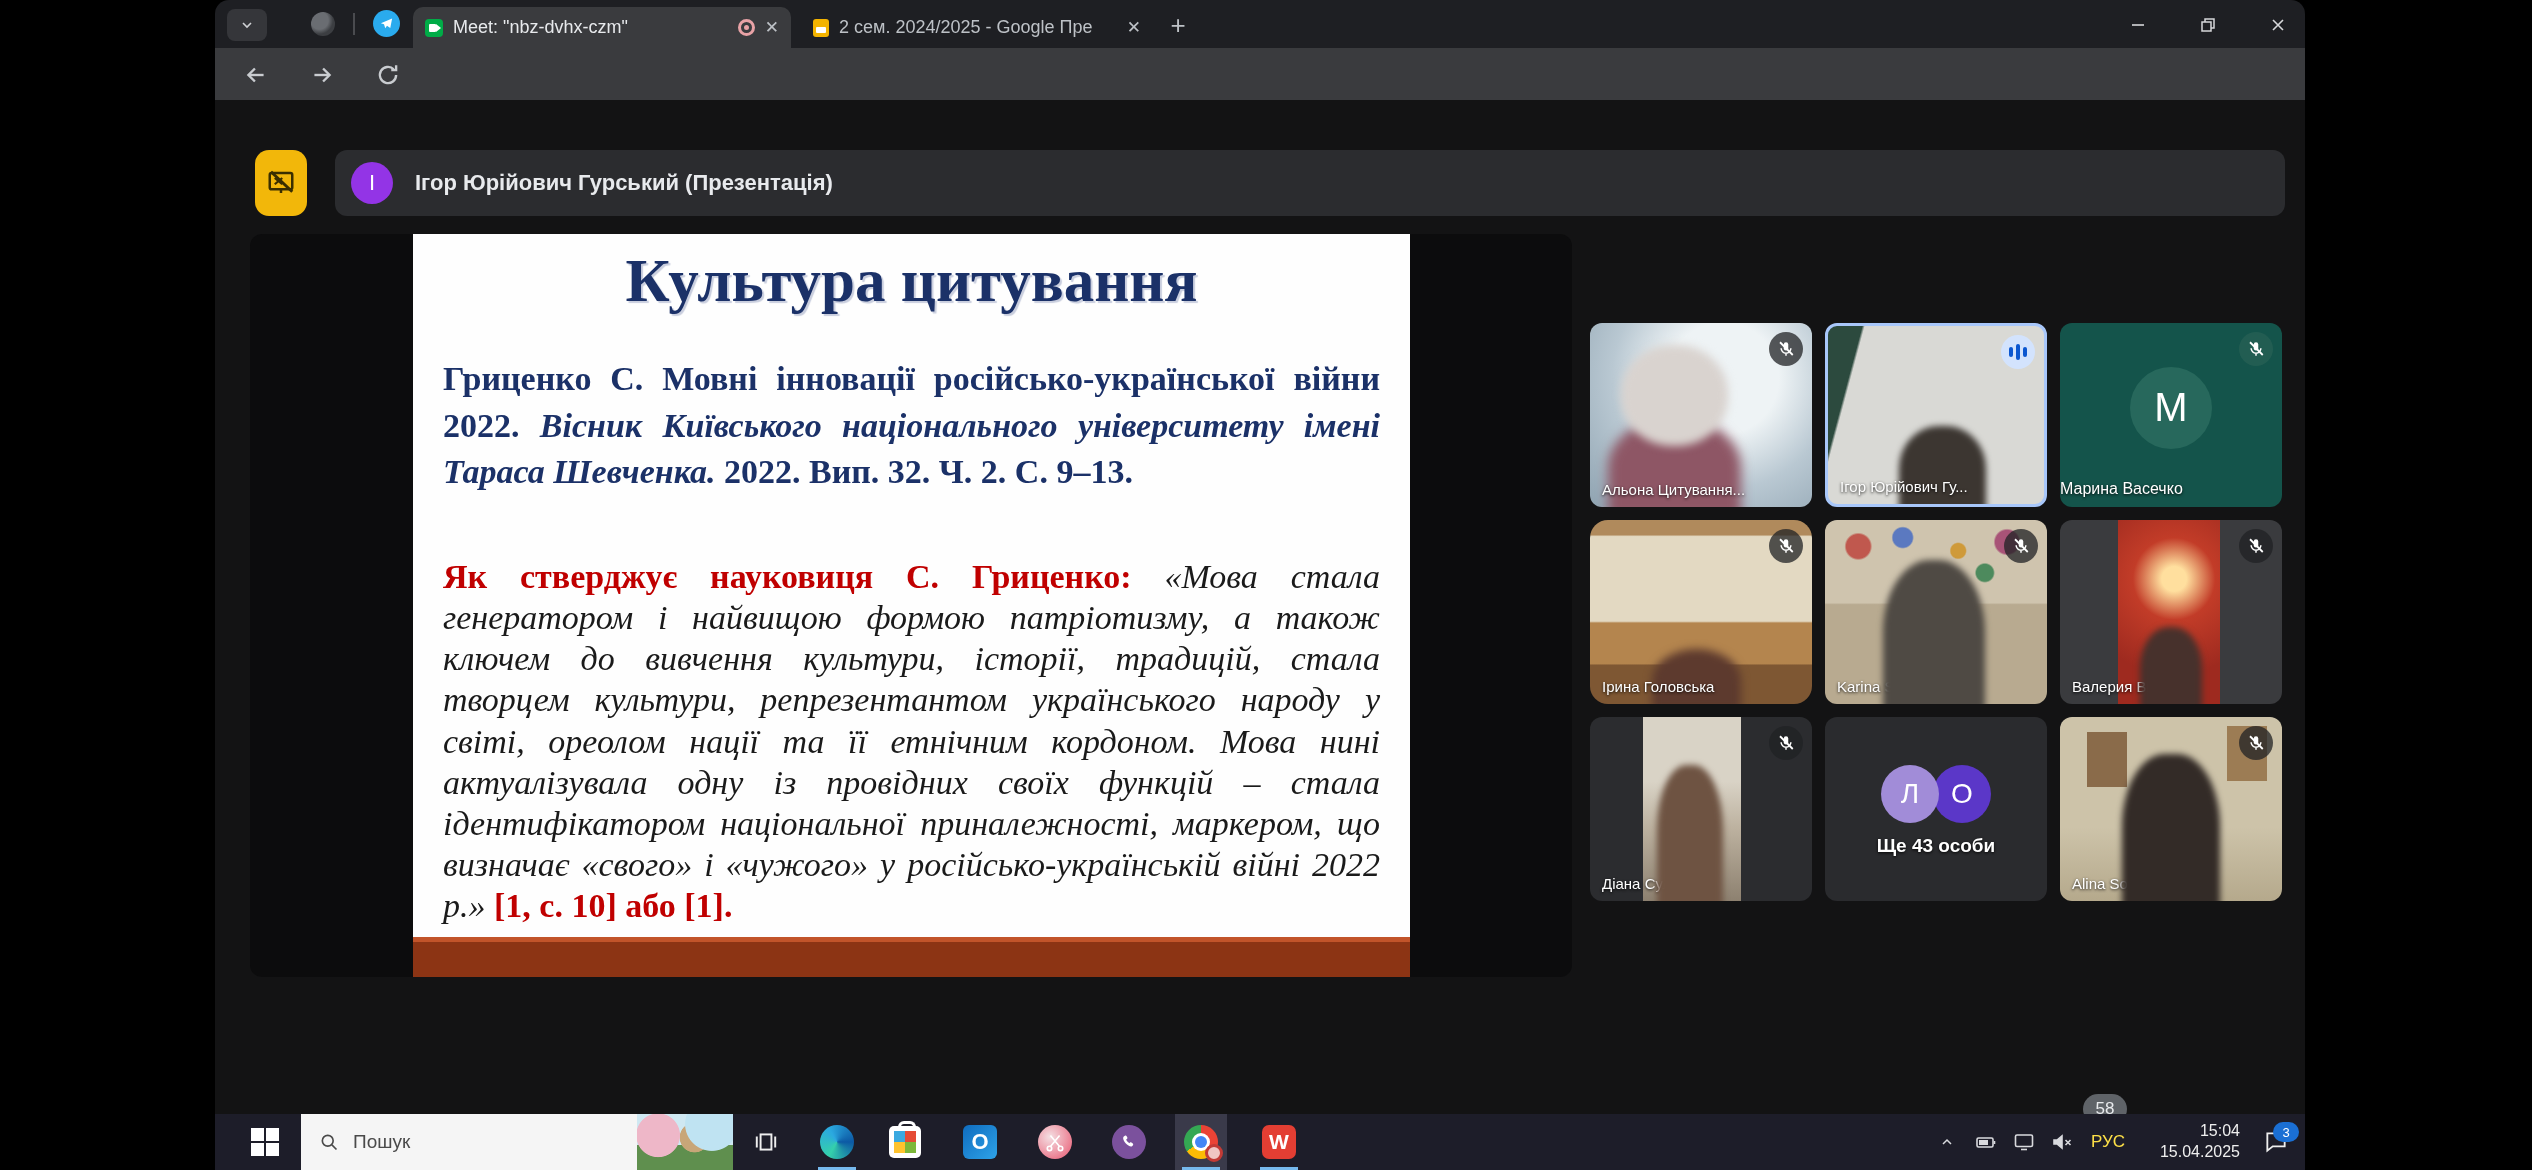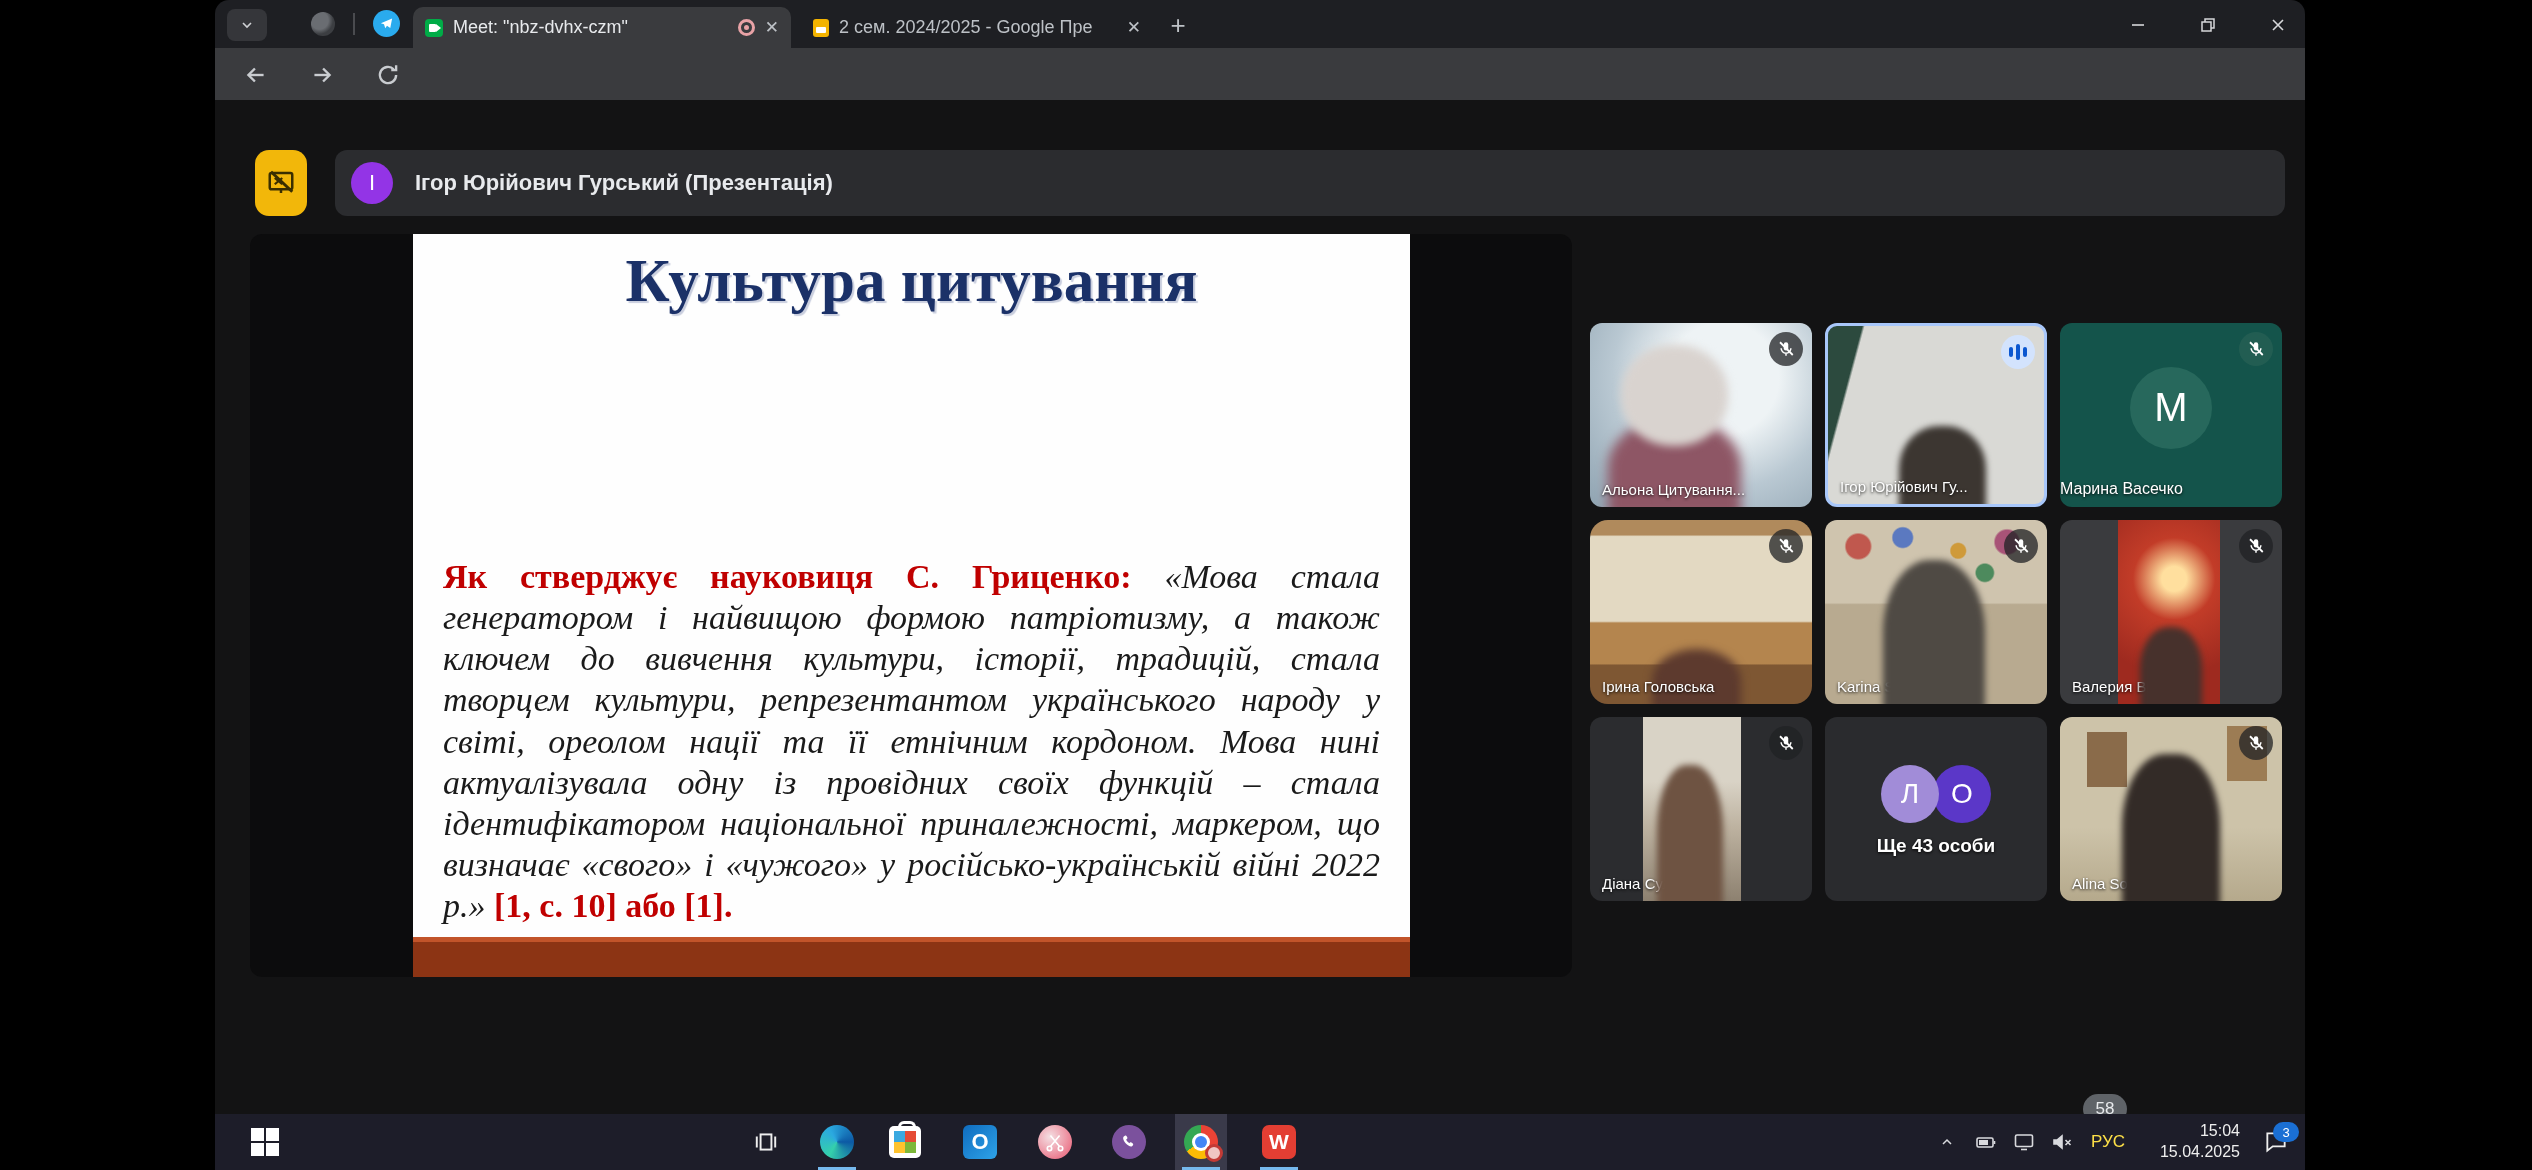--- a/index.html
+++ b/index.html
@@ -281,20 +281,21 @@
     </div>
 
     <div id="presenter-pill">
       <span class="presenter-avatar">І</span>
       <span id="presenter-name">Ігор Юрійович Гурський (Презентація)</span>
     </div>
 
     <div id="stage">
       <div id="slide">
         <div id="slide-title">Культура цитування</div>
+        <div id="slide-cite"><span>Гриценко С. Мовні інновації російсько-української війни 2022. </span><span class="it">Вісник Київського національного університету імені Тараса Шевченка.</span><span> 2022. Вип. 32. Ч. 2. С. 9–13.</span></div>
         <div id="slide-quote"><span class="lead">Як стверджує науковиця С. Гриценко:</span><span class="body"> «Мова стала генератором і найвищою формою патріотизму, а також ключем до вивчення культури, історії, традицій, стала творцем культури, репрезентантом українського народу у світі, ореолом нації та її етнічним кордоном. Мова нині актуалізувала одну із провідних своїх функцій – стала ідентифікатором національної приналежності, маркером, що визначає «свого» і «чужого» у російсько-українській війні 2022 р.» </span><span class="ref">[1, с. 10] або [1].</span></div>
         <div id="slide-band"></div>
       </div>
     </div>
 
     <div id="grid">
       <div class="tile t-alona">
         <span class="micoff">
             <svg width="18" height="18" viewBox="0 0 24 24">
               <path d="M12 14a3 3 0 0 0 3-3V6a3 3 0 0 0-6 0v5a3 3 0 0 0 3 3z" fill="currentColor"></path>
@@ -496,20 +497,28 @@
 
   <div id="taskbar">
     <div id="start">
       <span class="winlogo">
           <i></i>
           <i></i>
           <i></i>
           <i></i>
         </span>
     </div>
+    <div id="searchbox">
+      <svg width="20" height="20" viewBox="0 0 24 24" fill="none" stroke="#4a4a4a" stroke-width="2">
+          <circle cx="10.5" cy="10.5" r="6.5"></circle>
+          <path d="M15.5 15.5L21 21"></path>
+        </svg>
+      <span class="ph">Пошук</span>
+      <span class="search-art"></span>
+    </div>
     <div id="taskview">
       <svg width="26" height="26" viewBox="0 0 24 24" fill="none" stroke="currentColor" stroke-width="1.8">
           <rect x="7" y="5" width="10" height="14"></rect>
           <path d="M3.5 7v10M20.5 7v10"></path>
         </svg>
     </div>
 
     <div class="appbtn" style="left:596px;">
         <span class="edge-ic"></span>
         <span class="underline"></span>

